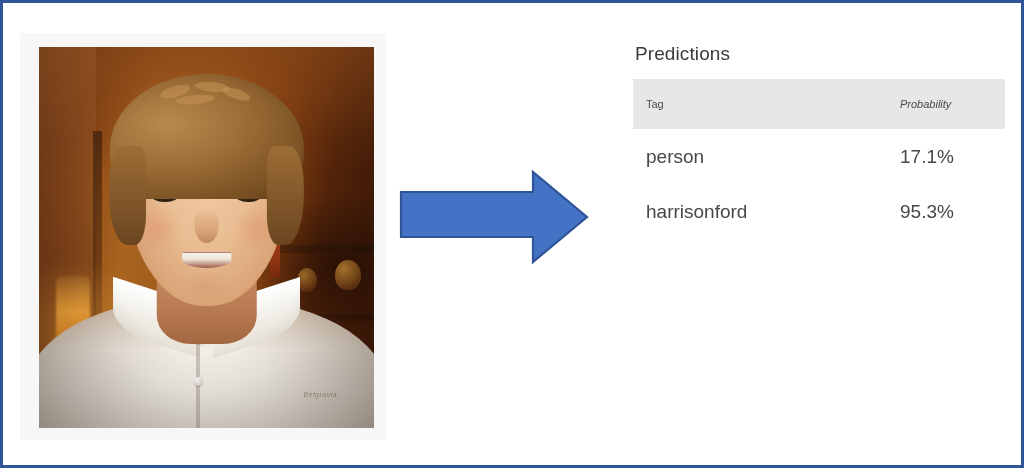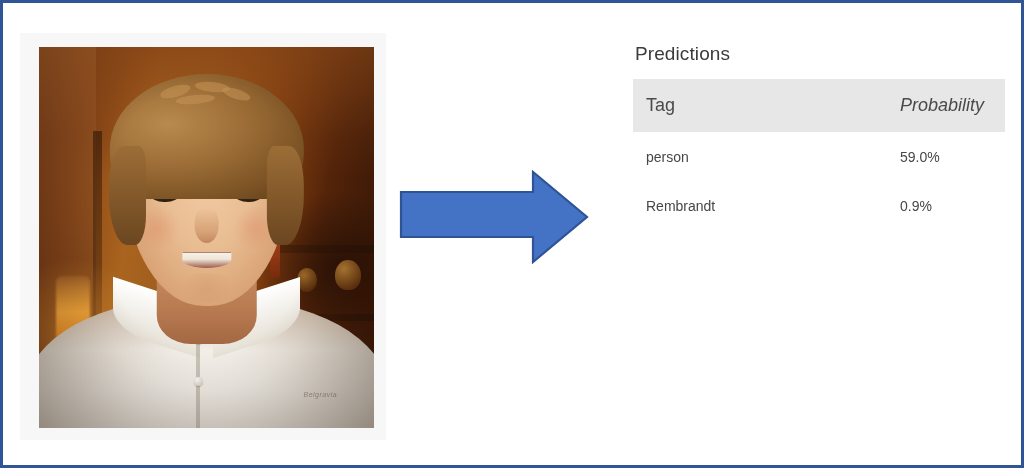--- a/index.html
+++ b/index.html
@@ -345,34 +345,34 @@
     letter-spacing: .1px;
     margin: 0 0 14px 2px;
   }
   .table {
     width: 372px;
     border-collapse: collapse;
   }
   .table thead th {
     background: #e7e7e7;
     color: #4a4a4a;
-    font-size: 18px;
+    font-size: 11px;
     font-weight: normal;
     text-align: left;
     padding: 16px 0 16px 13px;
     height: 18px;
   }
   .table thead th.col-prob {
     padding-left: 0;
     width: 105px;
     font-style: italic;
   }
   .table tbody td {
     color: #474747;
-    font-size: 14px;
+    font-size: 19px;
     padding: 17px 0 16px 13px;
     border: none;
     background: #ffffff;
   }
   .table tbody td.cell-prob {
     padding-left: 0;
     width: 105px;
   }
 </style>
 </head>
@@ -445,23 +445,23 @@
     <table class="table">
       <thead>
         <tr>
           <th class="col-tag">Tag</th>
           <th class="col-prob">Probability</th>
         </tr>
       </thead>
       <tbody>
         <tr>
           <td class="cell-tag">person</td>
-          <td class="cell-prob">59.0%</td>
+          <td class="cell-prob">17.1%</td>
         </tr>
         <tr>
-          <td class="cell-tag">Rembrandt</td>
-          <td class="cell-prob">0.9%</td>
+          <td class="cell-tag">harrisonford</td>
+          <td class="cell-prob">95.3%</td>
         </tr>
       </tbody>
     </table>
   </div>
 
 </div>
 
 </body></html>

